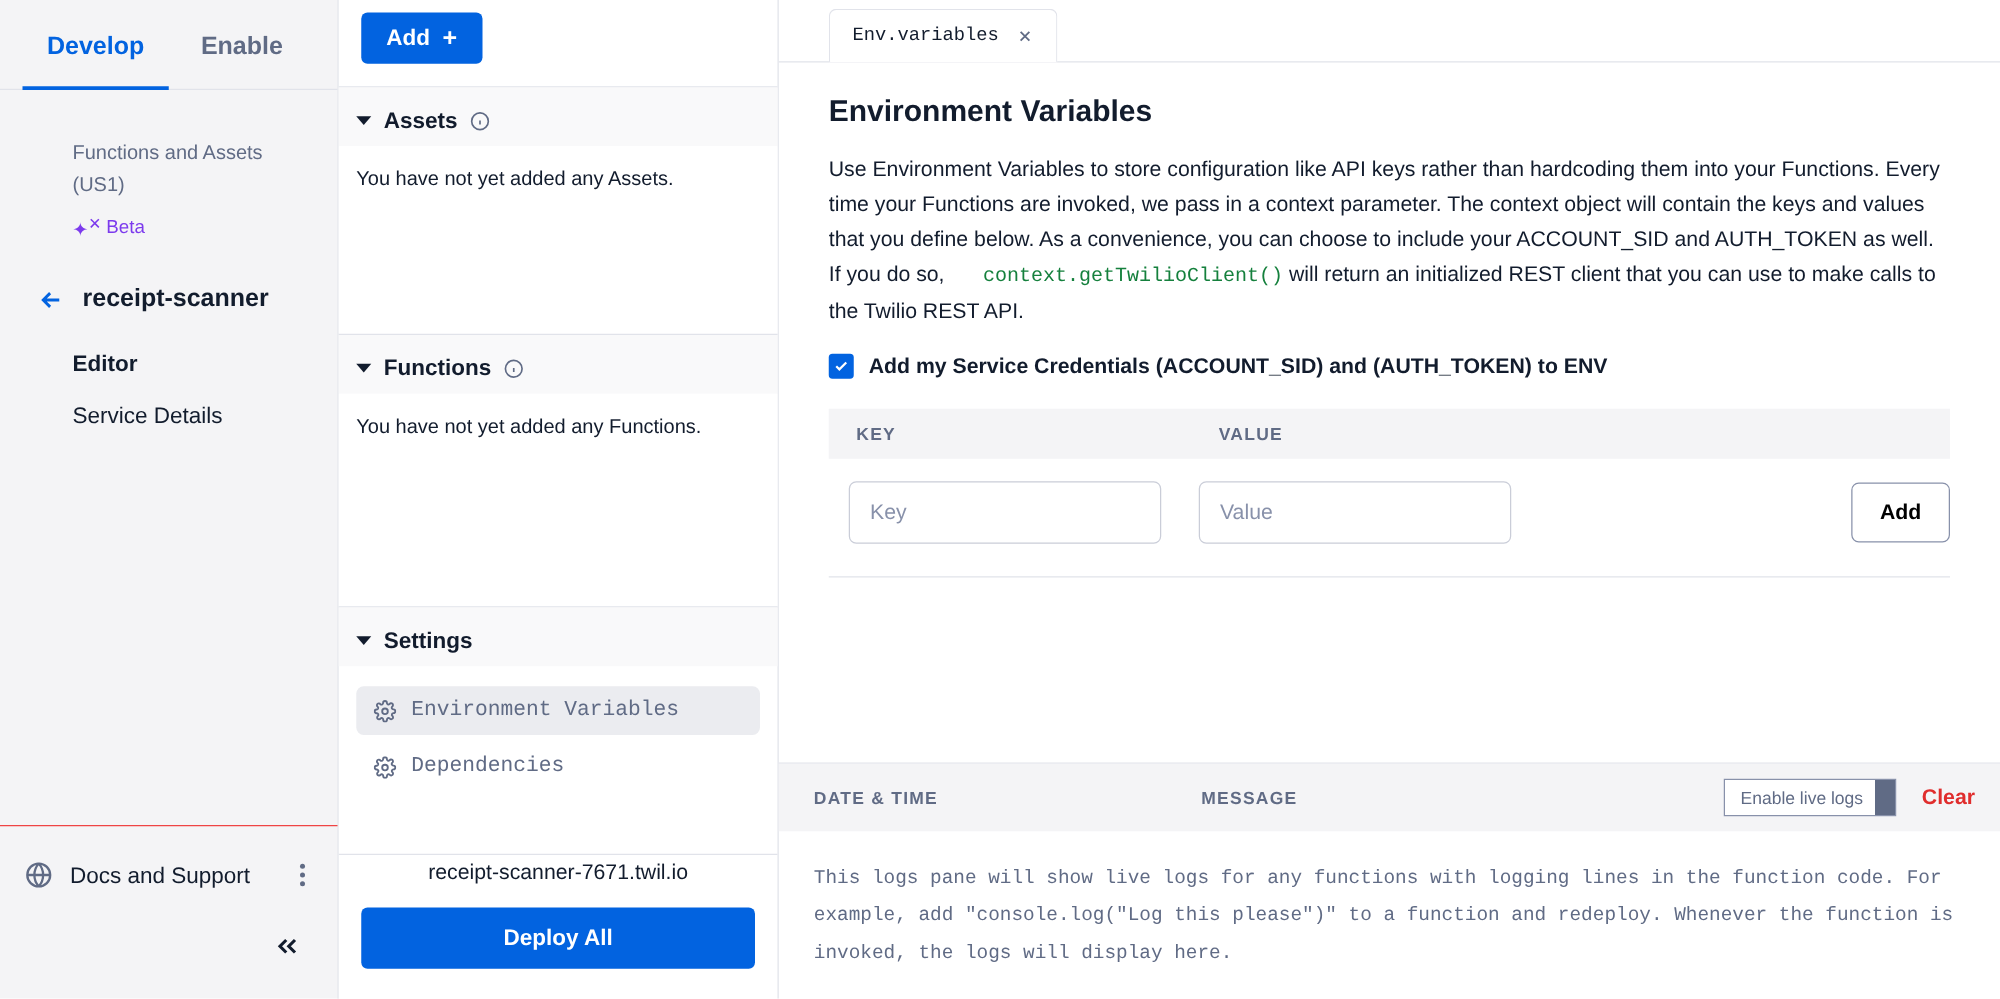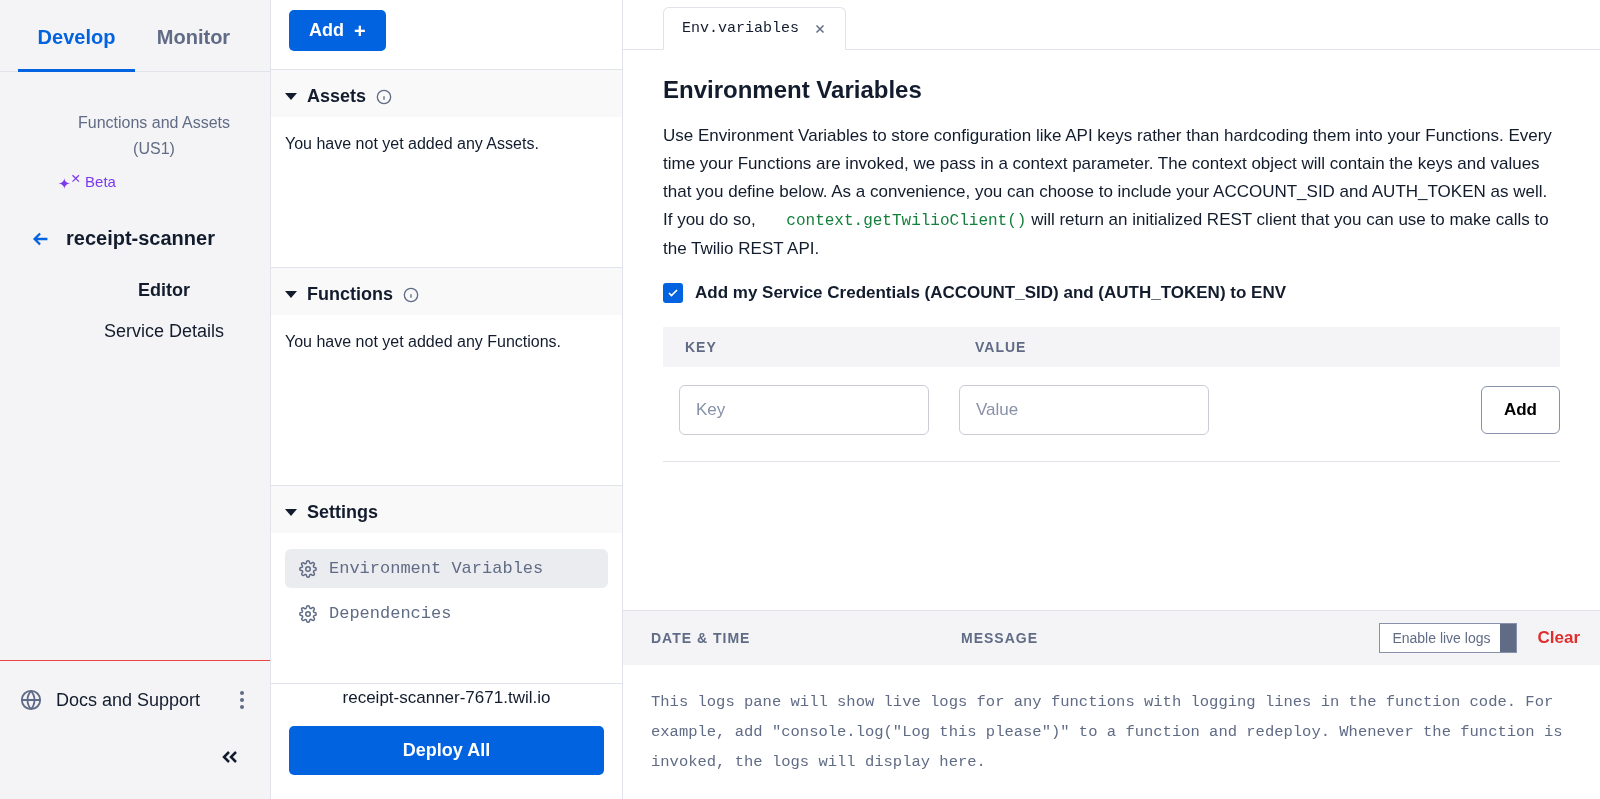--- a/index.html
+++ b/index.html
@@ -54,21 +54,20 @@
       position: absolute;
       left: 0;
       right: 0;
       bottom: -1px;
       height: 3px;
       background: #0263E0;
     }
     .sidebar-body {
       flex: 1;
       padding: 20px 0 0 0;
-      text-align: center;
     }
     .nav-breadcrumb {
       padding: 18px 20px 0 58px;
       color: #606B85;
       font-size: 16px;
       line-height: 26px;
     }
     .beta-badge {
       margin-top: 4px;
       color: #7C3AED;
@@ -432,21 +431,21 @@
     }
   </style>
 </head>
 <body>
 
 <div class="app">
 
   <aside class="sidebar-left">
     <div class="tabs-row">
       <div class="tab-item active">Develop</div>
-      <div class="tab-item">Monitor</div>
+      <div class="tab-item">Enable</div>
     </div>
 
     <div class="sidebar-body">
       <div class="nav-breadcrumb">
         <div>Functions and Assets</div>
         <div>(US1)</div>
         <div class="beta-badge">
           <span>✦<sup>✕</sup></span>
           <span>Beta</span>
         </div>

